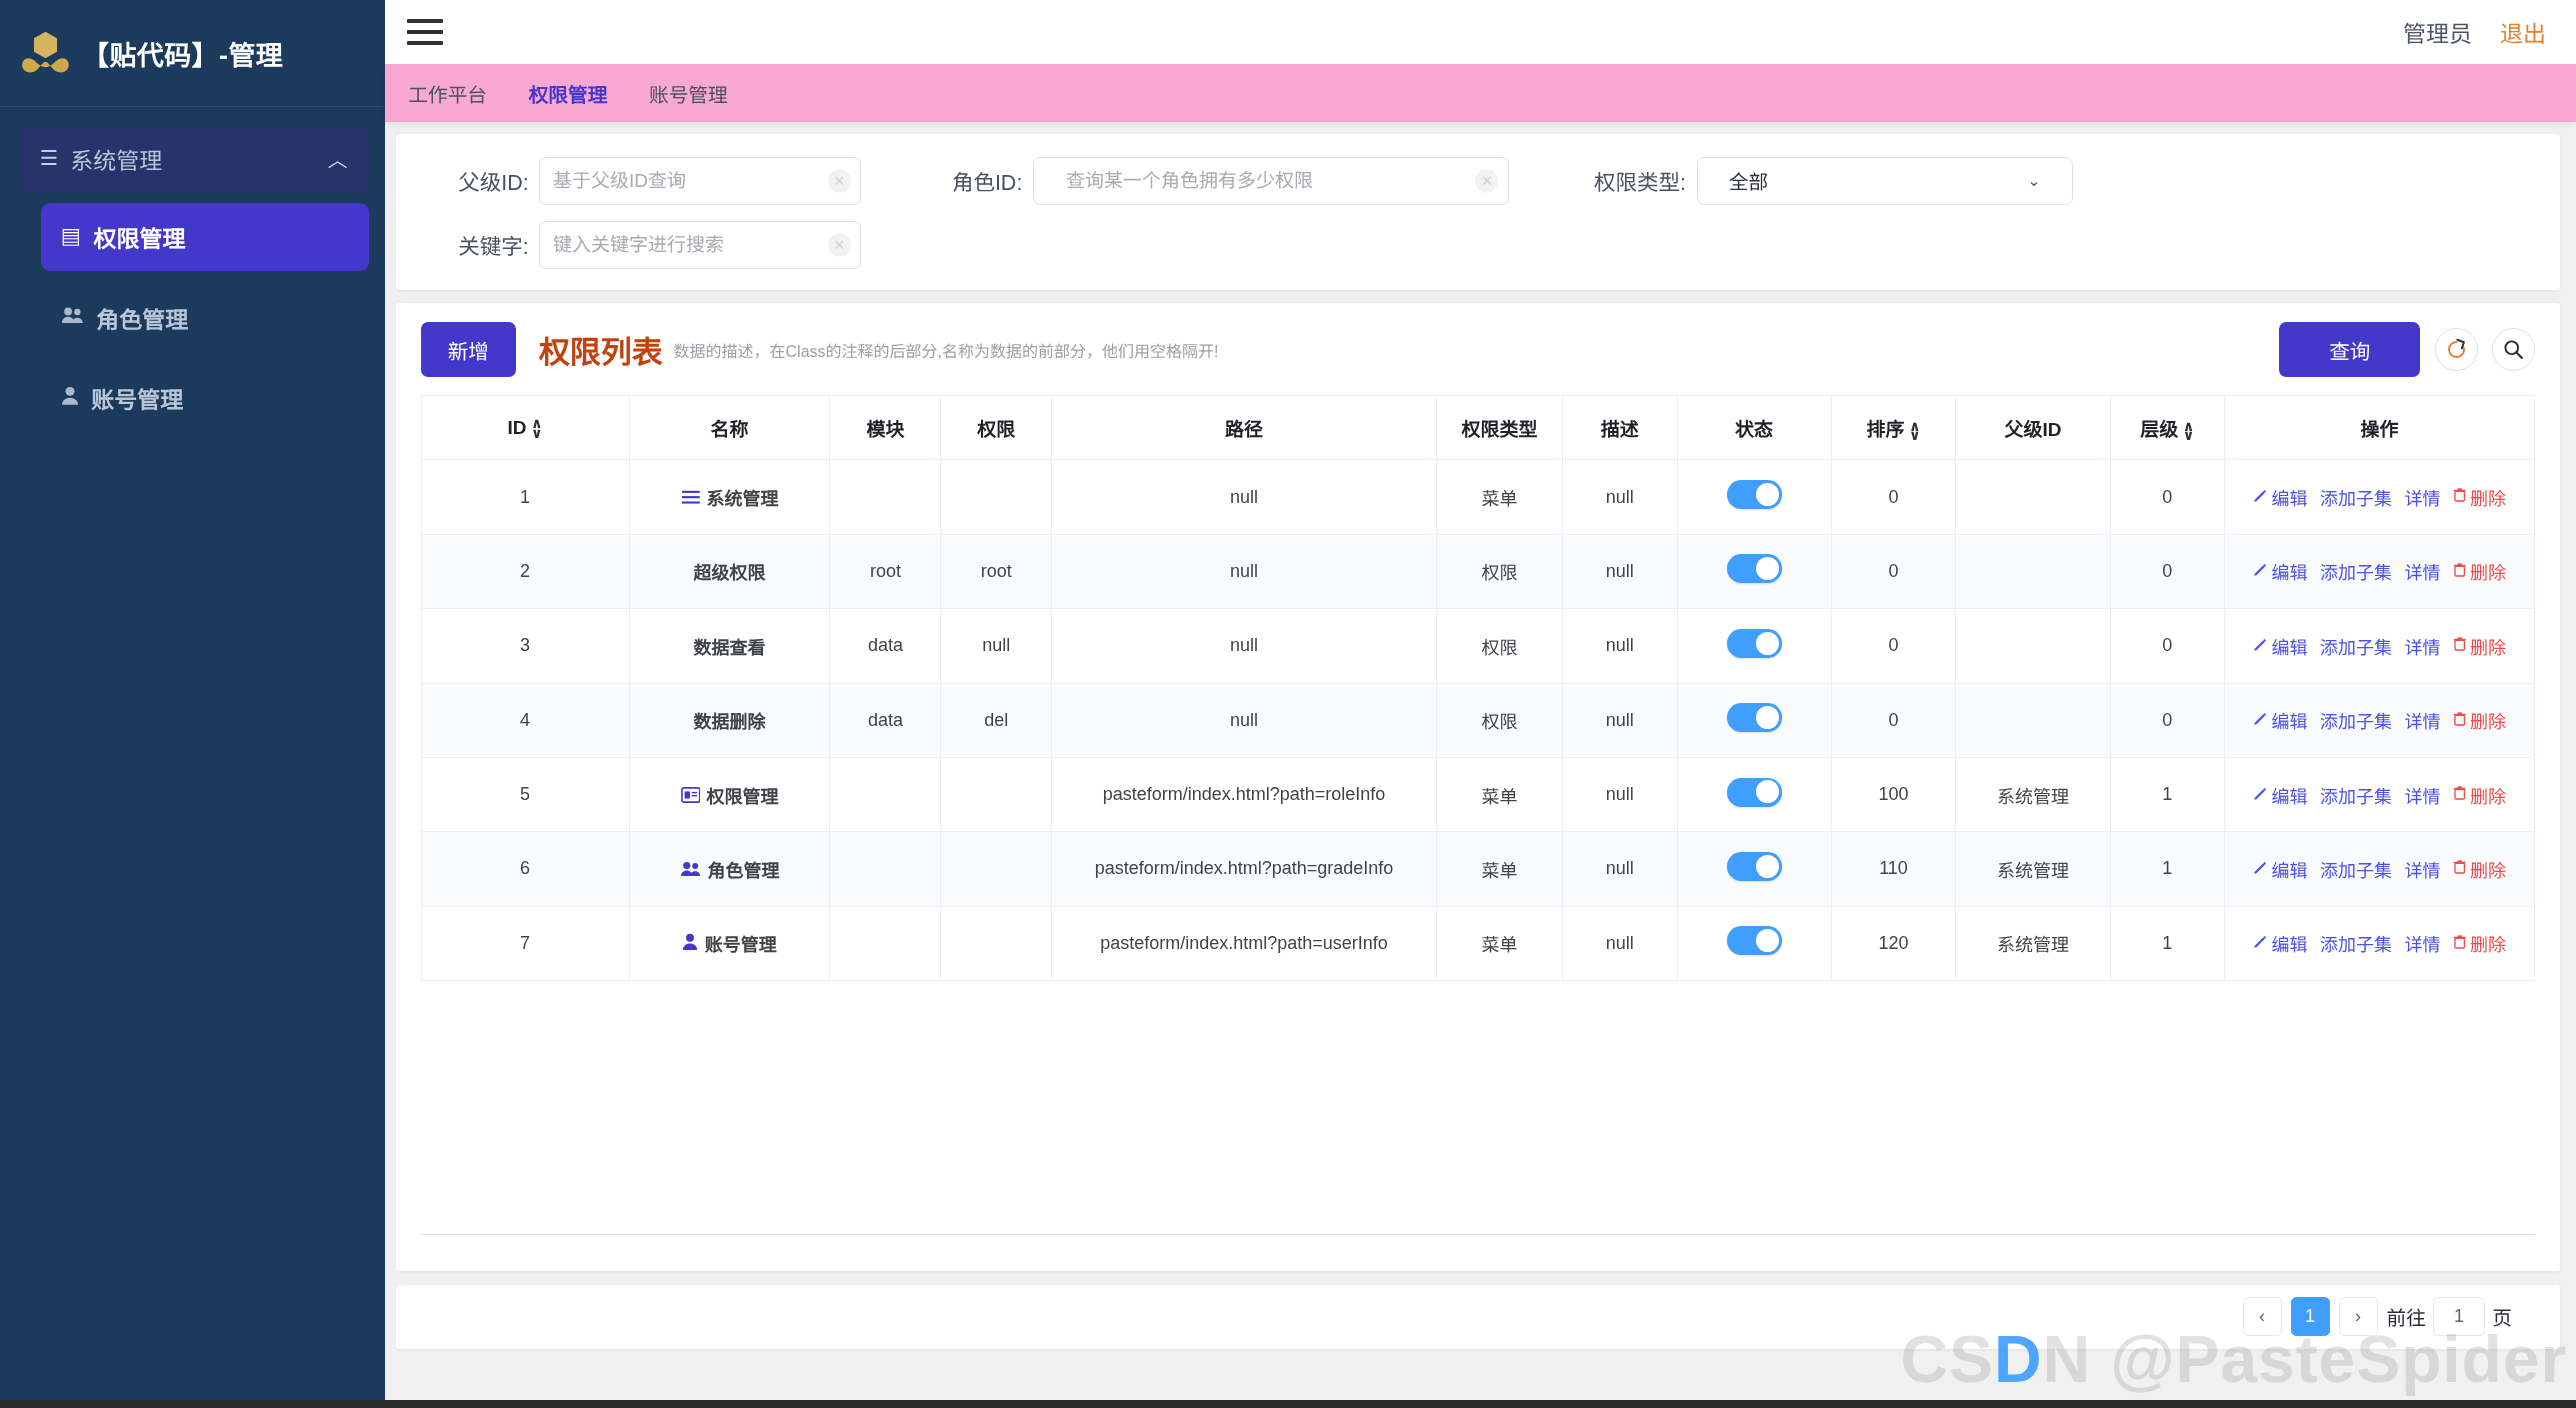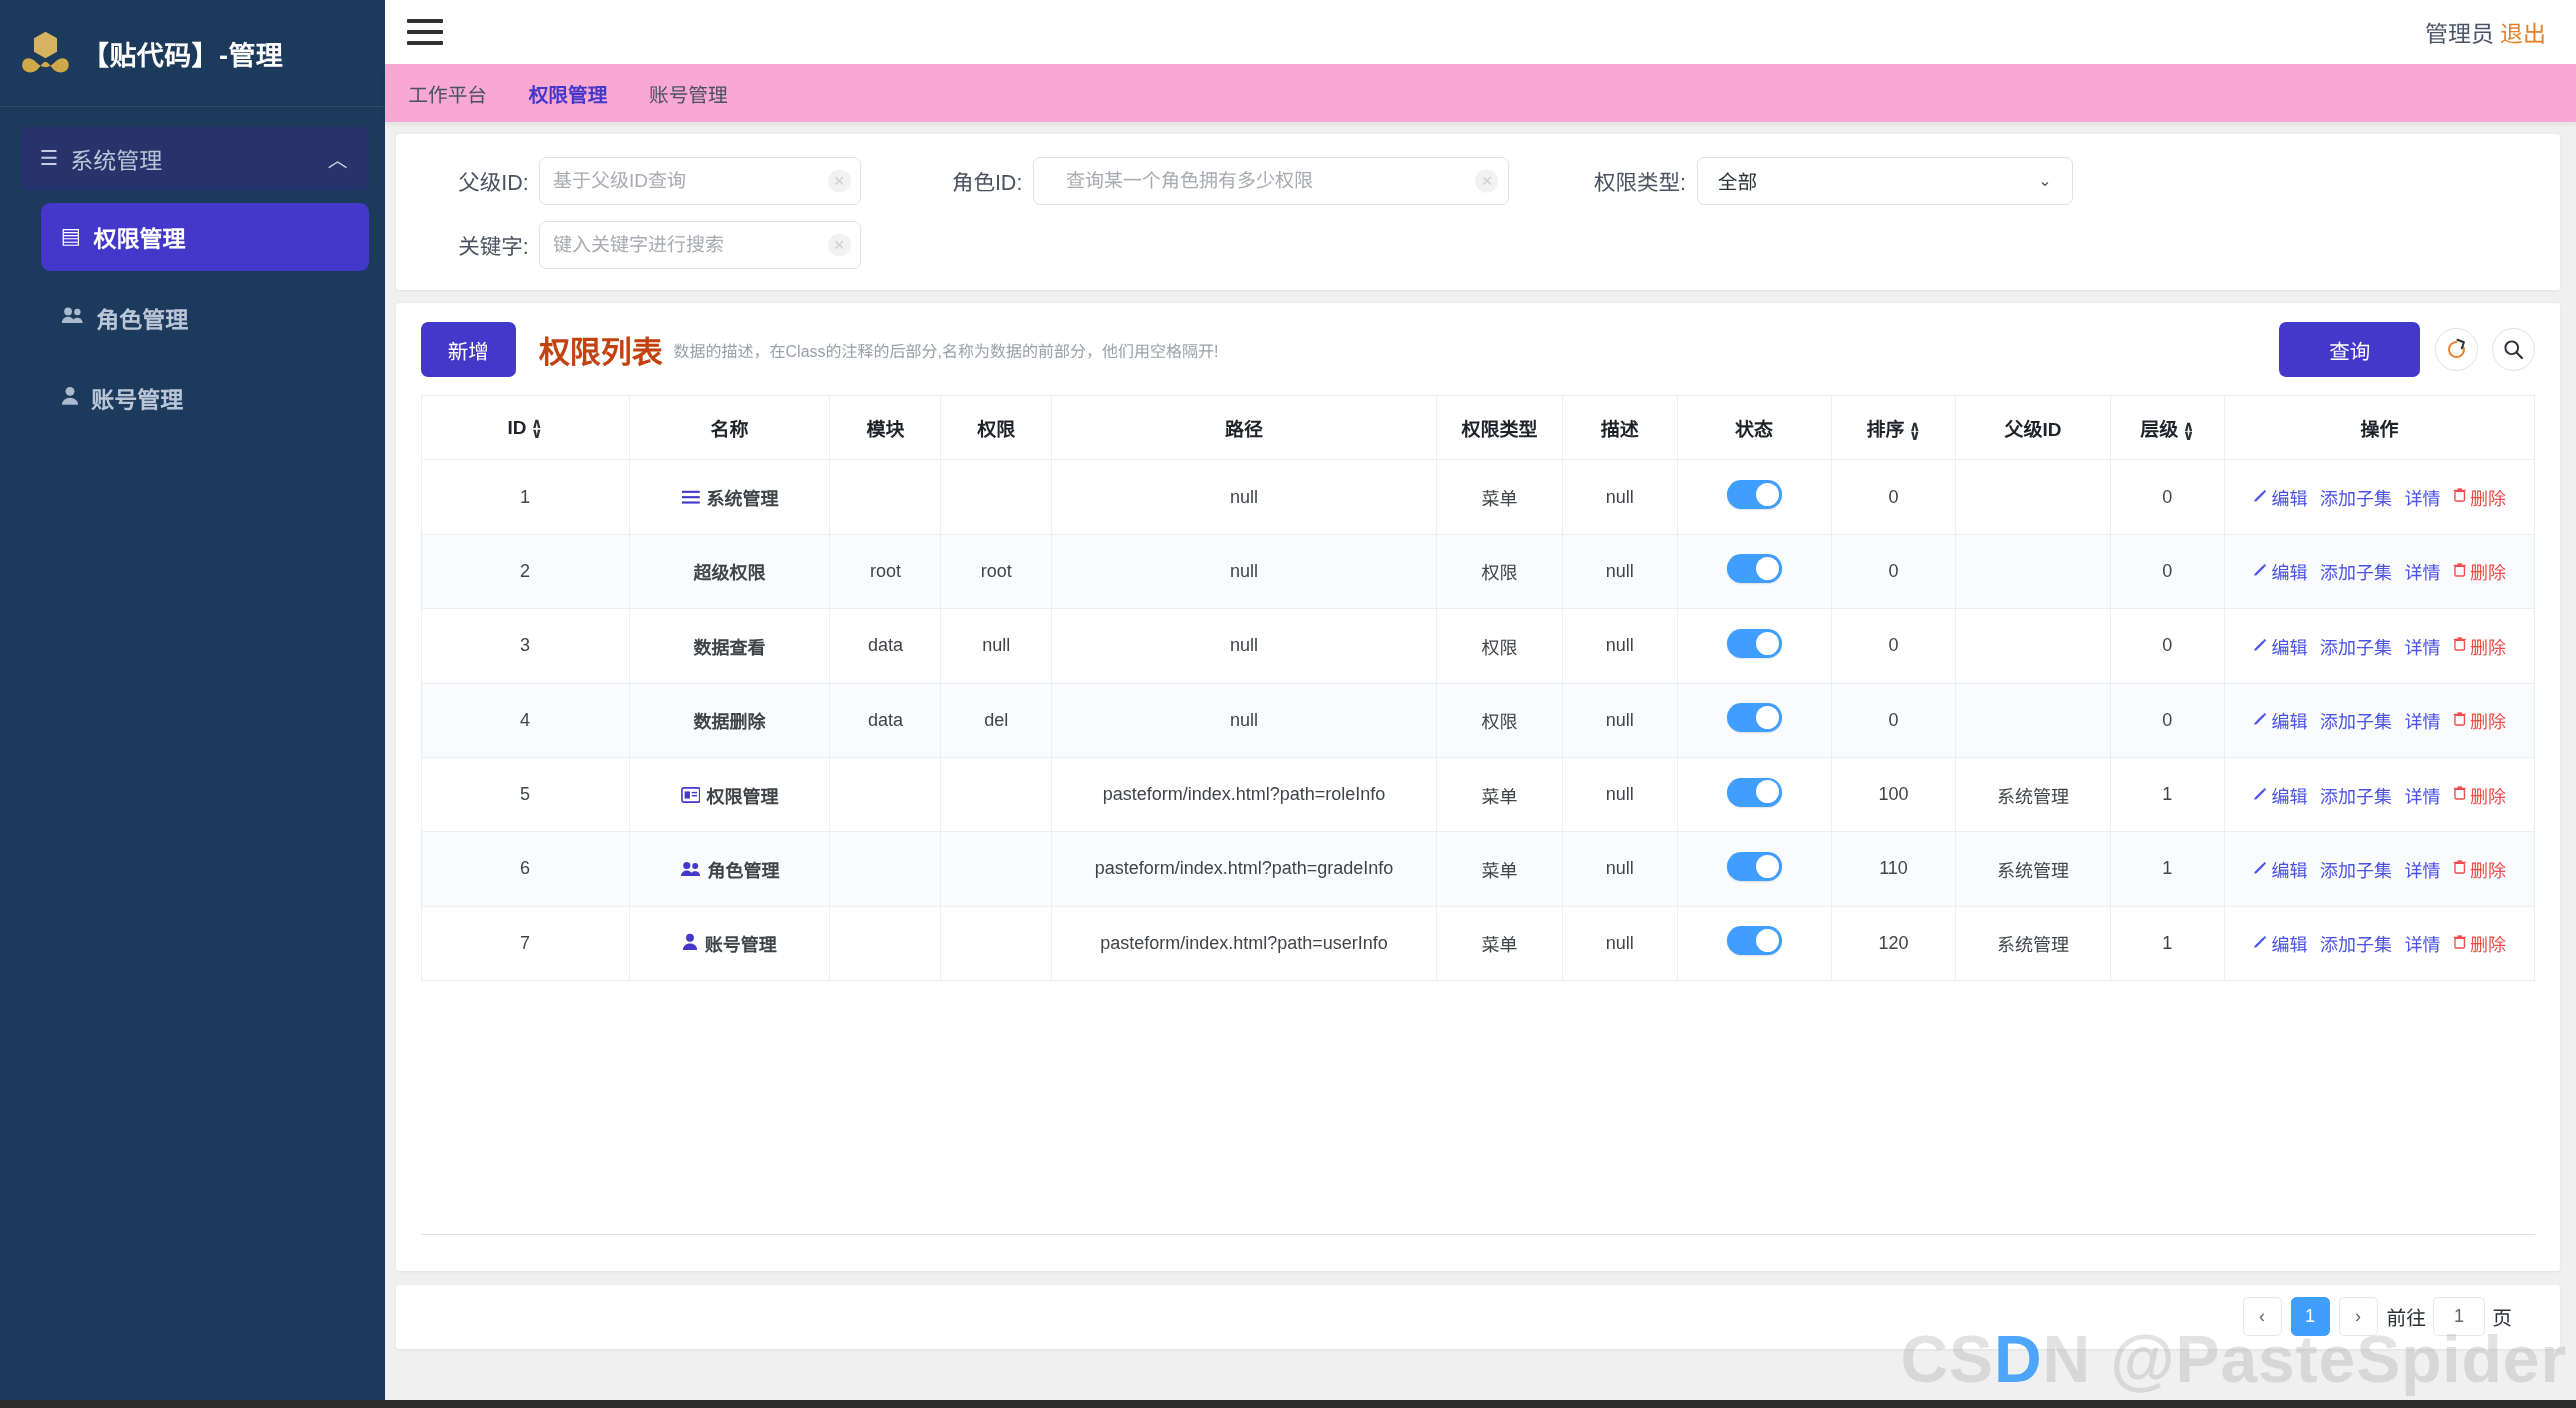--- a/index.html
+++ b/index.html
@@ -60,21 +60,21 @@
     height: 64px; background: #ffffff;
     display: flex; align-items: center;
     padding: 0 30px 0 21.5px;
     position: relative;
   }
   .hamburger { width: 36px; cursor: pointer; }
   .hamburger span {
     display: block; height: 4.5px; background: #303133; border-radius: 0.9px; margin: 6.3px 0;
   }
   .topbar-right {
-    margin-left: auto; display: flex; align-items: baseline; gap: 6px;
+    margin-left: auto; display: flex; align-items: baseline; gap: 28px;
   }
   .user-name { color: #4a5568; font-size: 23px; }
   .logout-link { color: #e6802a; font-size: 23px; cursor: pointer; text-decoration: none; }
 
   .tabbar {
     height: 59px; background: #f9a8d4;
     border-bottom: 0.9px solid #e4e7ed;
     display: flex; align-items: center;
     padding-left: 21.5px; gap: 38px;
     box-shadow: 0 1.8px 4.5px rgba(0,0,0,0.06);
@@ -109,21 +109,21 @@
   .clear-dot {
     position: absolute; right: 10.7px; top: 50%; transform: translateY(-50%);
     width: 23px; height: 23px; border-radius: 50%;
     background: #f2f2f3; color: #cfd0d3; font-size: 14.3px;
     display: flex; align-items: center; justify-content: center;
     cursor: pointer;
   }
   .select-input {
     height: 48px; width: 376px;
     border: 0.9px solid #dcdfe6; border-radius: 7.2px;
-    font-size: 19.7px; color: #2c3136; padding: 0 20px;
+    font-size: 19.7px; color: #2c3136; padding: 0 31px;
     background: #fff; outline: none; appearance: none;
     display: flex; align-items: center; cursor: pointer;
   }
   .select-input .sel-val { flex: 1; }
   .select-input .sel-caret { color: #5a5f68; font-size: 16px; }
 
   
   .table-card { padding: 0 0 0 0; display: flex; flex-direction: column; height: 968px; }
   .table-toolbar {
     display: flex; align-items: center;

